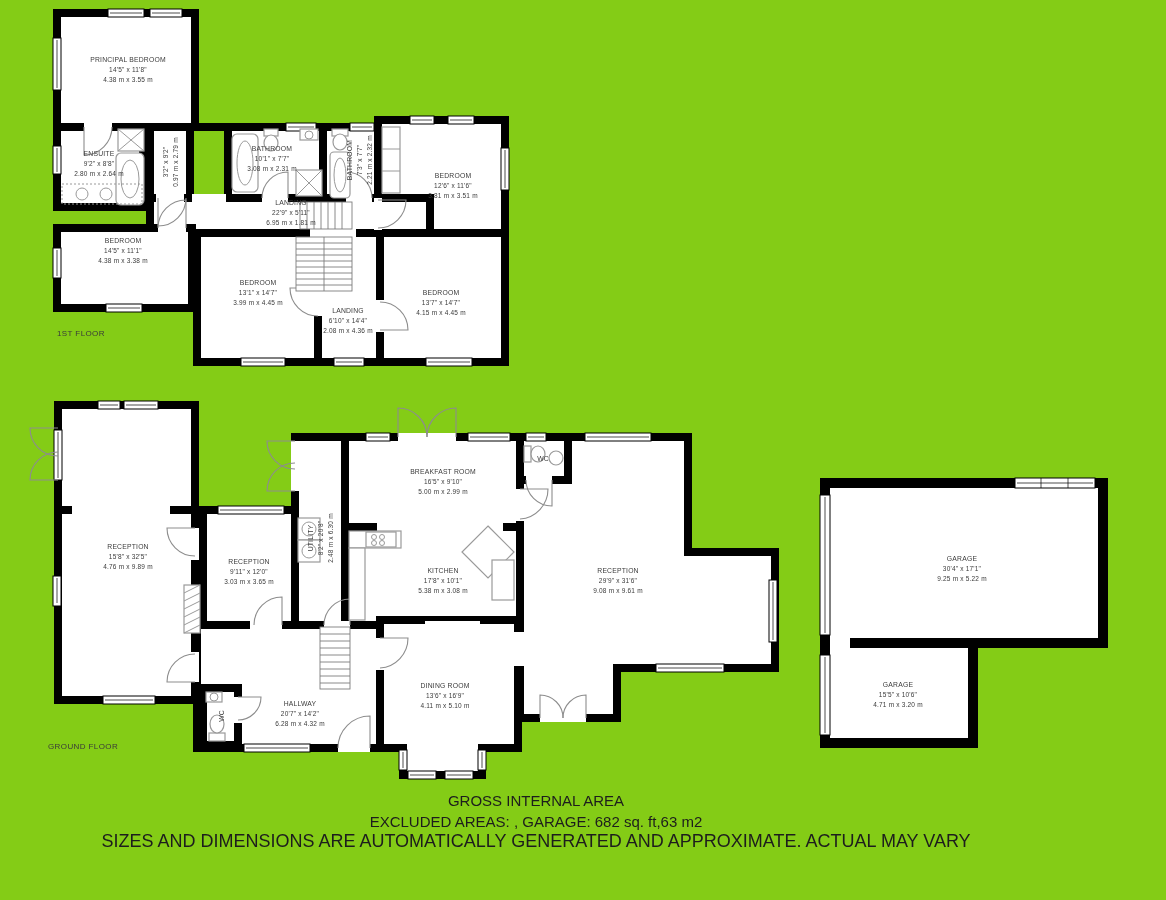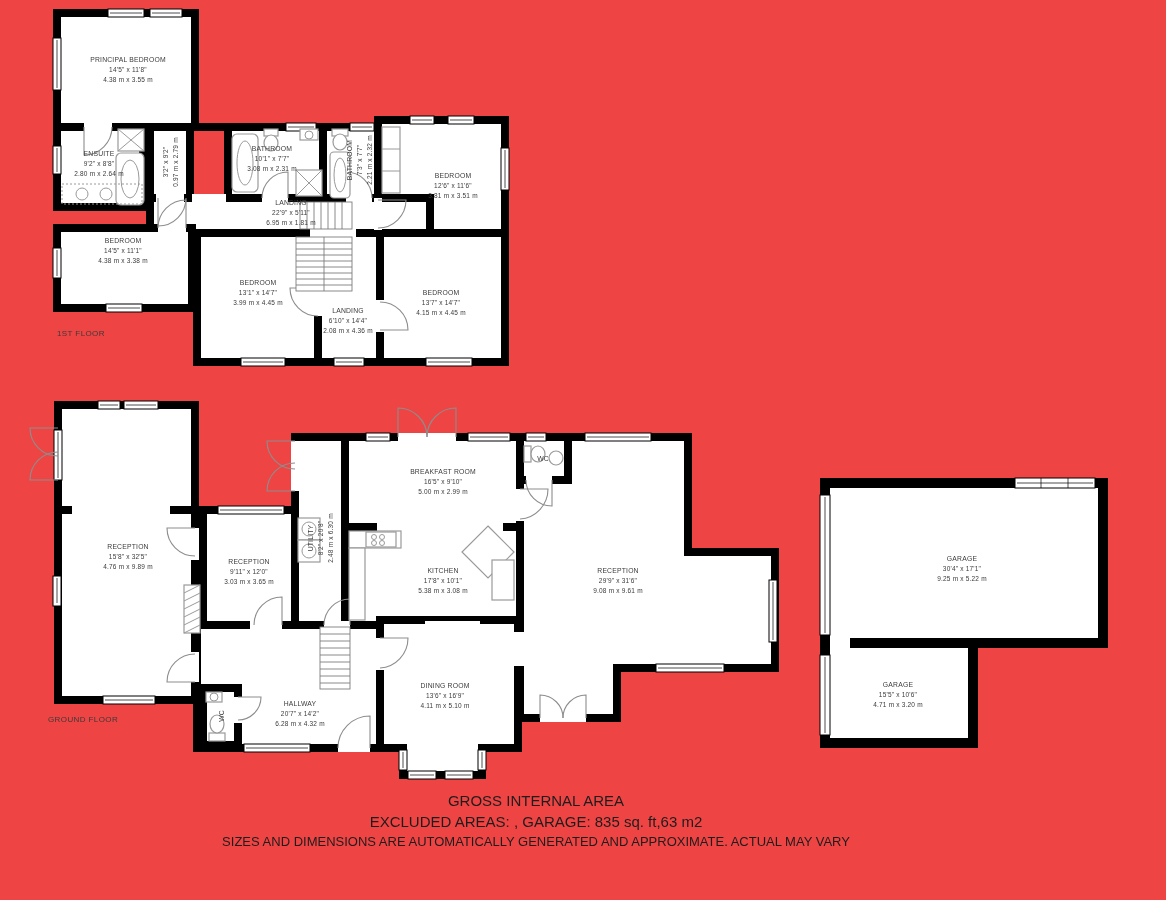--- a/index.html
+++ b/index.html
@@ -1,16 +1,16 @@
 <!DOCTYPE html>
 <html><head>
 <meta charset="utf-8">
 <style>
   html,body{margin:0;padding:0;background:#ffffff;}
-  #canvas{position:relative;width:1166px;height:900px;background:#ef4444;overflow:hidden;
+  #canvas{position:relative;width:1166px;height:900px;background:#84cc16;overflow:hidden;
           font-family:"Liberation Sans", sans-serif;}
   svg{position:absolute;left:0;top:0;}
   .wall{fill:#ffffff;stroke:#000000;stroke-width:8;}
   .gwall{fill:#ffffff;stroke:#000000;stroke-width:10;}
   .wallline{fill:none;stroke:#000000;stroke-width:8;}
   .stub{fill:none;stroke:#000000;stroke-width:8;}
   .gap{fill:#ffffff;stroke:none;}
   .winr{fill:#ffffff;stroke:#000000;stroke-width:1;}
   .winl{stroke:#000000;stroke-width:0.7;fill:none;}
   .door{fill:none;stroke:#8d8d8d;stroke-width:1.1;}
@@ -19,21 +19,21 @@
   .fixd{fill:none;stroke:#9a9a9a;stroke-width:1;stroke-dasharray:2 2;}
   .stair{fill:#ffffff;stroke:#7d7d7d;stroke-width:0.9;}
   .stairl{fill:none;stroke:#7d7d7d;stroke-width:0.9;}
   .room-label{position:absolute;transform:translate(-50%,-50%);text-align:center;color:#3a3a3a;
               font-size:6.5px;line-height:10px;white-space:nowrap;letter-spacing:.2px;}
   .room-label.vert{transform:translate(-50%,-50%) rotate(-90deg);}
   .room-label .rname{font-size:6.8px;}
   .floor-tag{position:absolute;color:#3a3a3a;font-size:8px;letter-spacing:.4px;}
   .footer{position:absolute;left:0;top:791px;width:1072px;text-align:center;color:#1d1d1d;}
   .footer div{line-height:20.5px;font-size:15px;}
-  .footer .small{font-size:13px;line-height:19px;}
+  .footer .small{font-size:18px;line-height:19px;}
 </style>
 </head>
 <body>
 
 <div id="canvas">
 
 <svg width="1166" height="900" viewBox="0 0 1166 900">
 
   <g>
     <rect class="wall" x="57" y="13" width="138" height="114"></rect>
@@ -458,32 +458,32 @@
     <div class="rdim">6.28 m x 4.32 m</div>
   </div>
   <div class="room-label" style="left:445px;top:696px">
     <div class="rname">DINING ROOM</div>
     <div class="rdim">13'6" x 16'9"</div>
     <div class="rdim">4.11 m x 5.10 m</div>
   </div>
   <div class="room-label vert" style="left:222px;top:716px">
     <div class="rname">WC</div>
   </div>
-  <div class="floor-tag" style="left:48px;top:715px">GROUND FLOOR</div>
+  <div class="floor-tag" style="left:48px;top:742px">GROUND FLOOR</div>
 
   <div class="room-label" style="left:962px;top:569px">
     <div class="rname">GARAGE</div>
     <div class="rdim">30'4" x 17'1"</div>
     <div class="rdim">9.25 m x 5.22 m</div>
   </div>
   <div class="room-label" style="left:898px;top:695px">
     <div class="rname">GARAGE</div>
     <div class="rdim">15'5" x 10'6"</div>
     <div class="rdim">4.71 m x 3.20 m</div>
   </div>
 
   <div class="footer">
     <div>GROSS INTERNAL AREA</div>
-    <div>EXCLUDED AREAS: , GARAGE: 835 sq. ft,63 m2</div>
+    <div>EXCLUDED AREAS: , GARAGE: 682 sq. ft,63 m2</div>
     <div class="small">SIZES AND DIMENSIONS ARE AUTOMATICALLY GENERATED AND APPROXIMATE. ACTUAL MAY VARY</div>
   </div>
 
 </div>
 
 </body></html>

